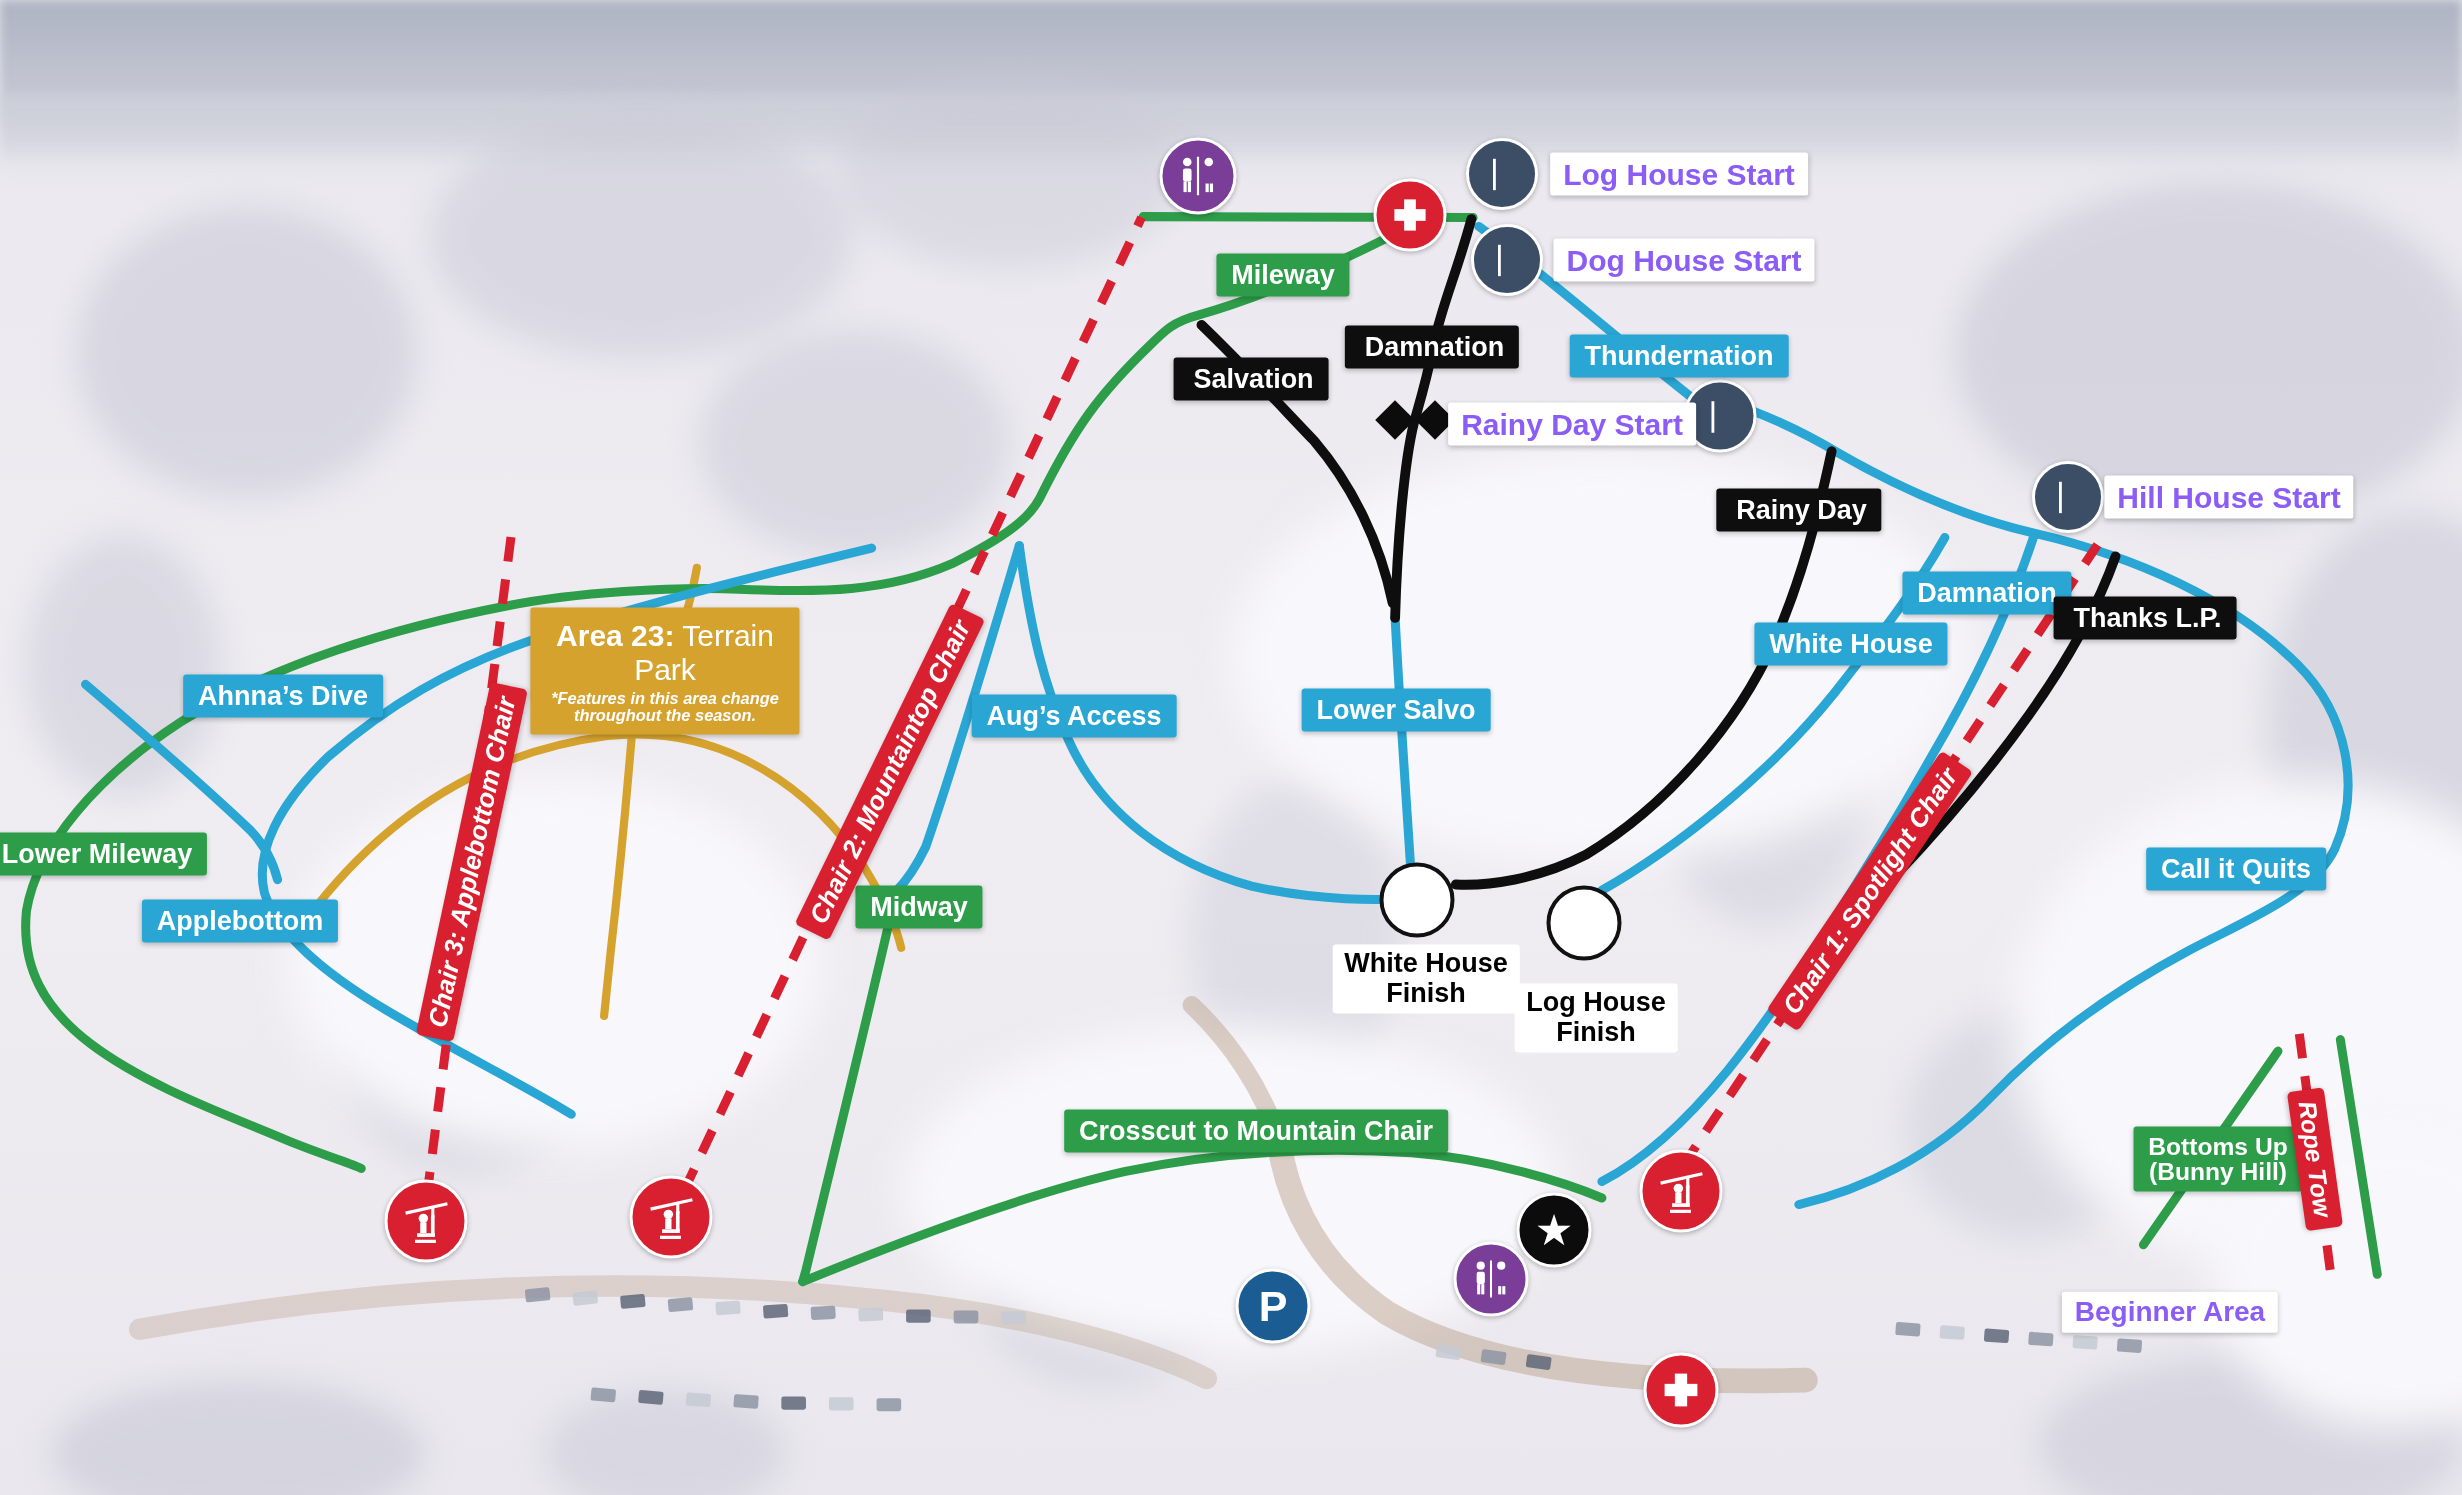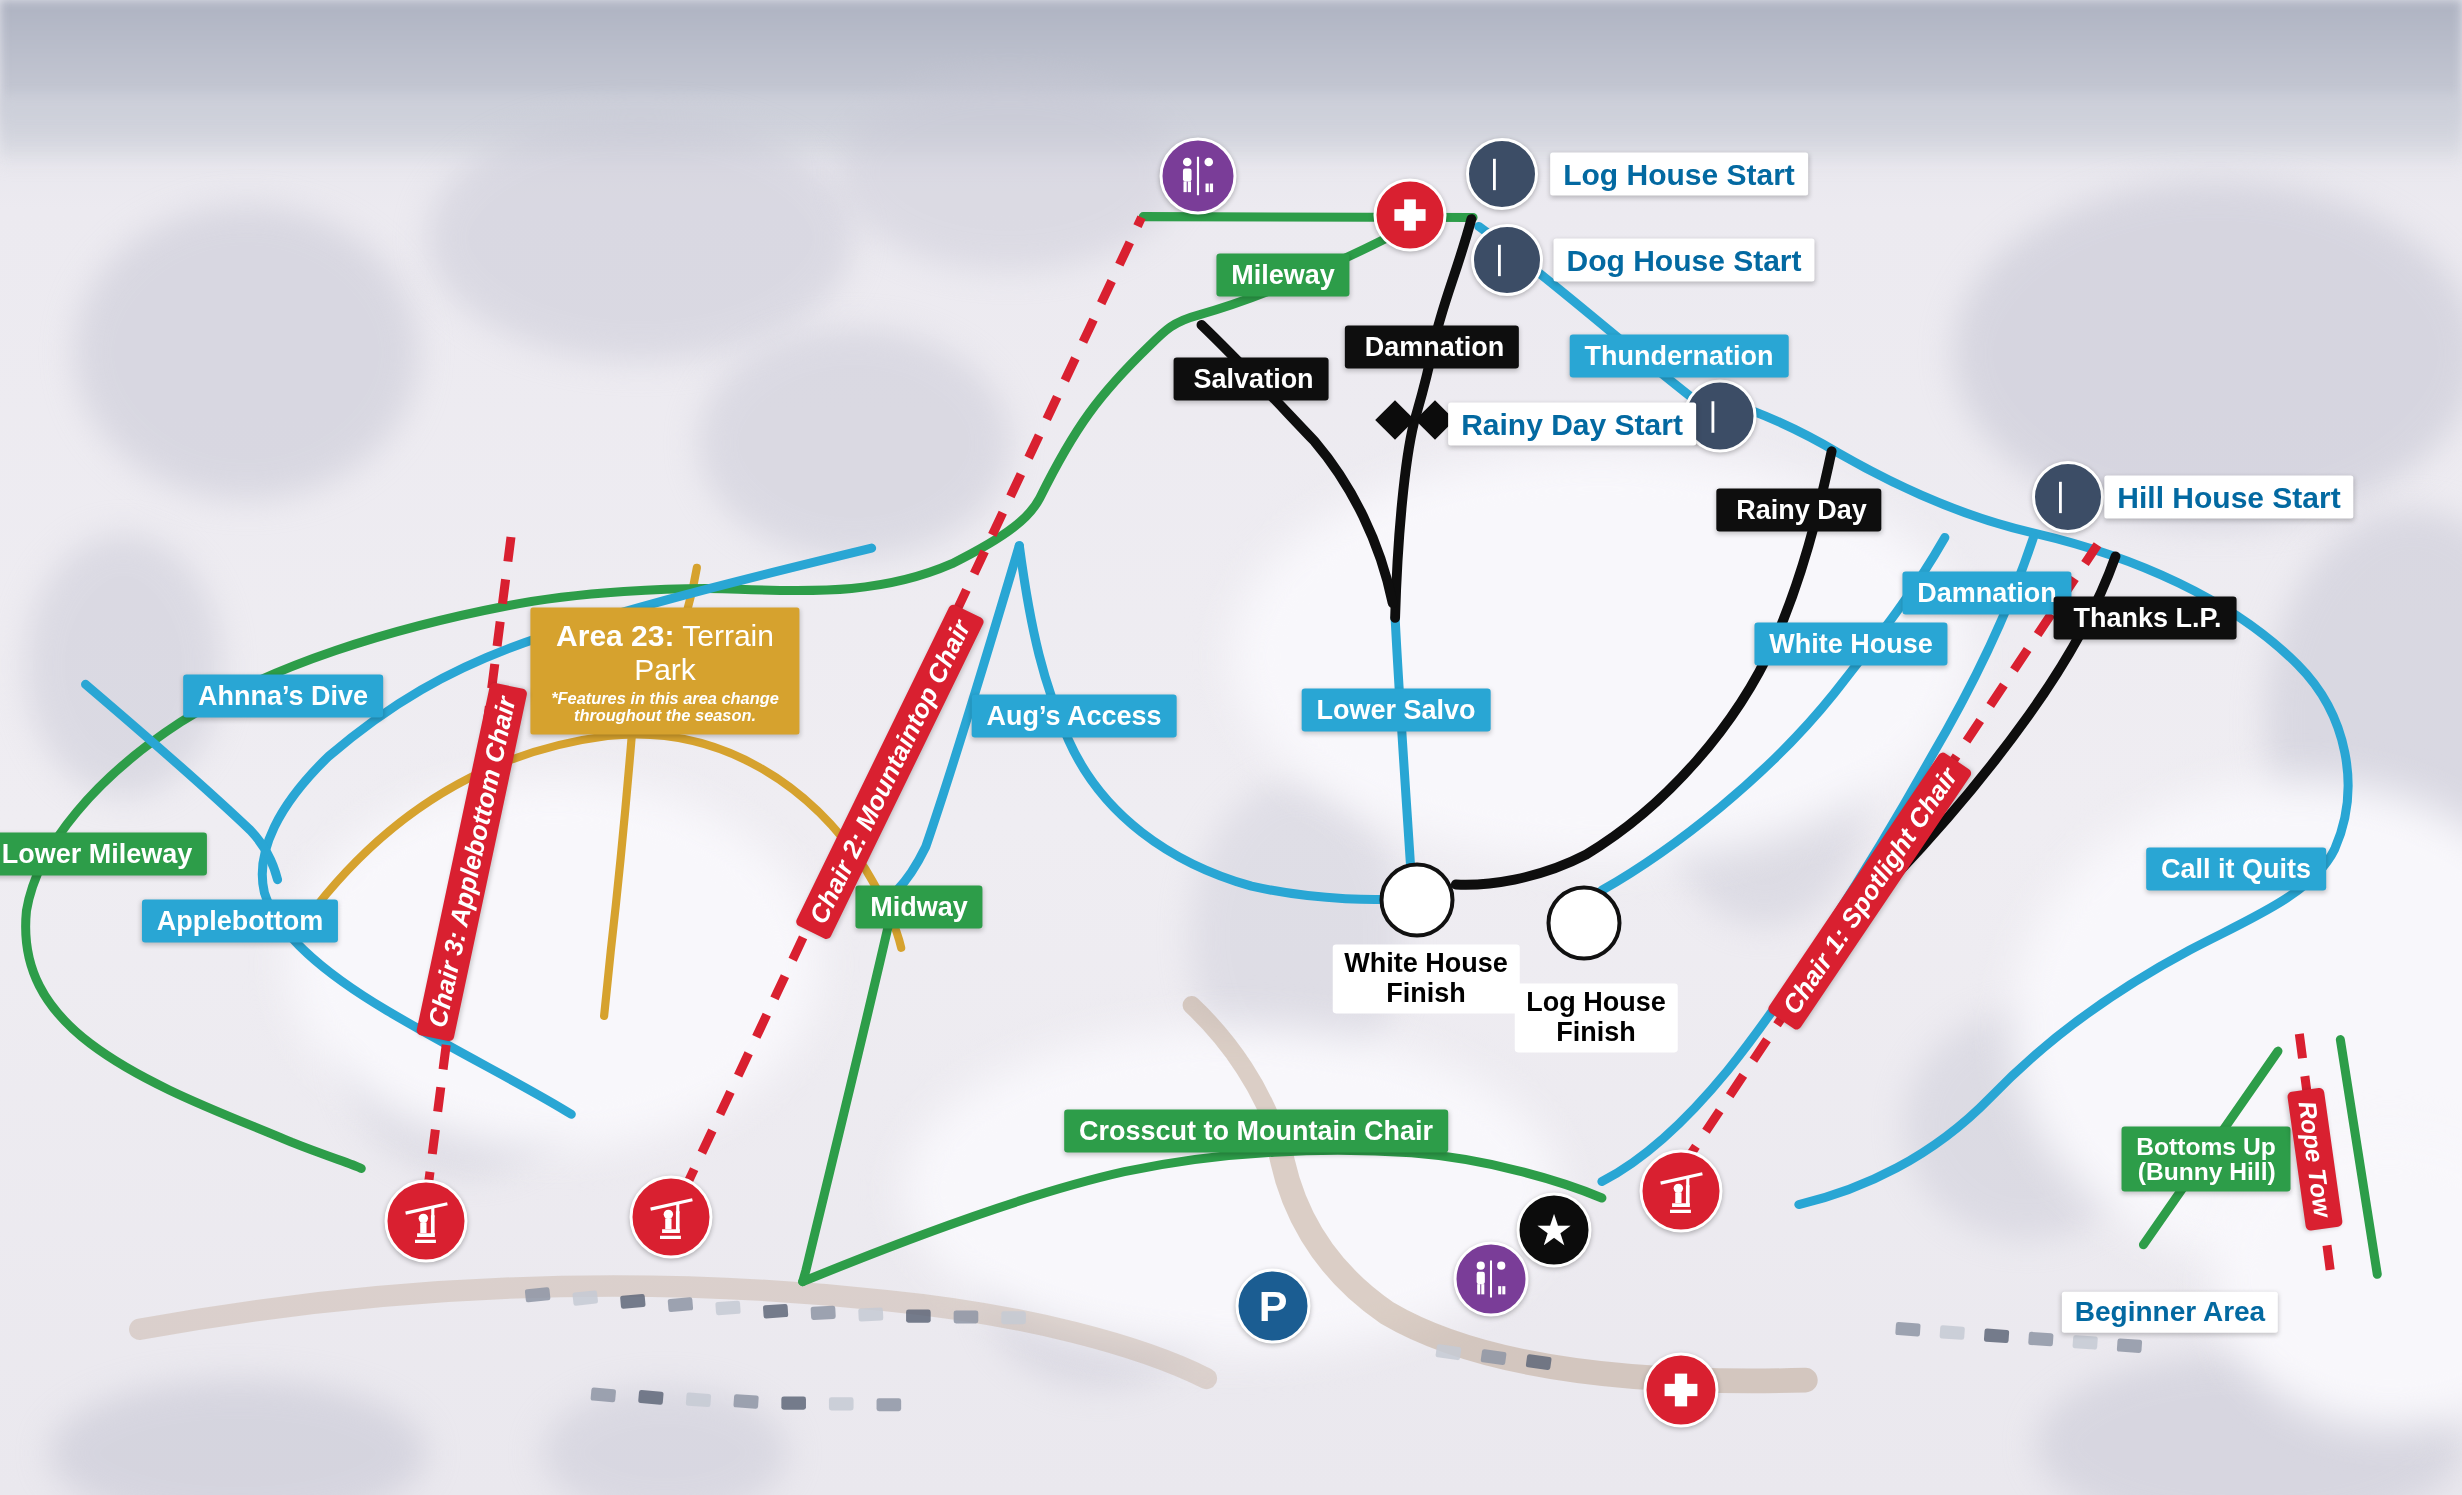--- a/index.html
+++ b/index.html
@@ -24,23 +24,23 @@
   .road{stroke:var(--road);stroke-linecap:round;opacity:.42;}
   .car{fill:#8e95a4;opacity:.85;}
   .car.l{fill:#c6cad3;} .car.d{fill:#5f6779;}
   
   .chip{position:absolute;z-index:4;transform:translate(-50%,-50%) rotate(var(--r,0deg));
         white-space:nowrap;color:#fff;font-weight:700;font-size:27px;line-height:1.1;
         padding:6.6px 14.8px;border-radius:3.3px;box-shadow:0 1.6px 4.9px rgba(0,0,0,.22);}
   .chip.green{background:var(--green);}
   .chip.blue{background:var(--blue);}
   .chip.black{background:var(--black_trail);padding-left:20px;}
-  .chip.white{background:#fff;color:#0369a1;font-size:30px;padding:4.9px 13px;border-radius:2.5px;}
+  .chip.white{background:#fff;color:#8b5cf6;font-size:30px;padding:4.9px 13px;border-radius:2.5px;}
   .chip.lift{background:var(--red);font-style:italic;font-size:26px;padding:4.9px 11.5px;border-radius:4.9px;}
-  .chip.center{text-align:right;}
+  .chip.center{text-align:center;margin-left:12px;}
   .chip.finish{background:#fff;color:#000;font-size:27px;padding:4.9px 11.5px;text-align:center;box-shadow:none;}
   .chip.small{font-size:24.6px;line-height:1.05;}
   .area23{position:absolute;z-index:4;transform:translate(-50%,-50%);width:256px;
           background:var(--gold);color:#fff;text-align:center;padding:11.5px 6.6px 9.8px;border-radius:2.5px;
           box-shadow:0 1.6px 4.9px rgba(0,0,0,.22);}
   .area23 .t{font-size:30px;font-weight:700;}
   .area23 .t .rest{font-weight:400;}
   .area23 .n{font-size:16.4px;font-weight:700;font-style:italic;line-height:1.05;margin-top:3.3px;}
   
   .badge{position:absolute;z-index:3;transform:translate(-50%,-50%);border-radius:50%;

